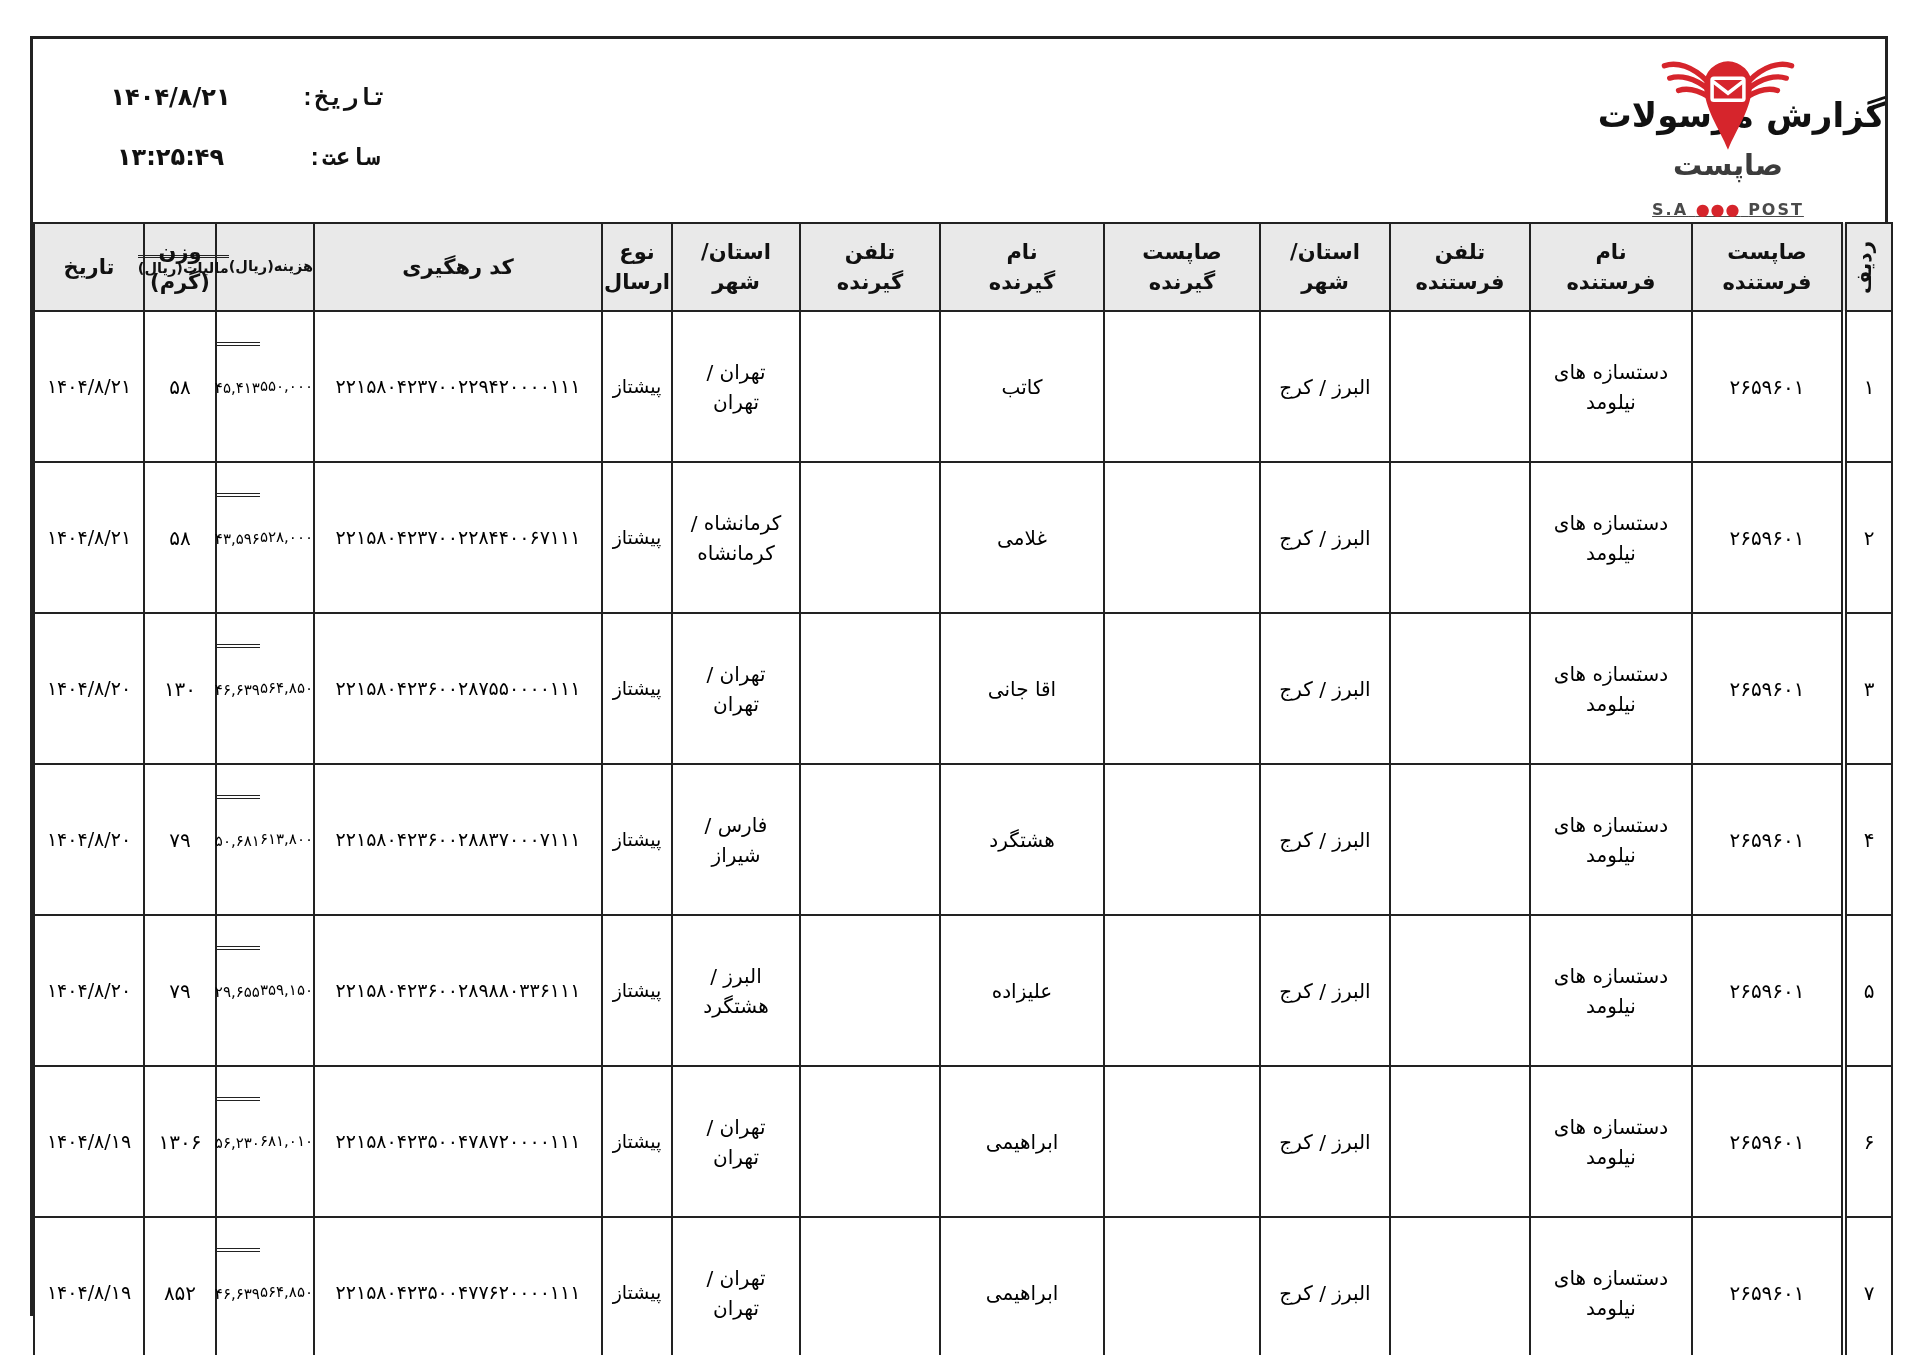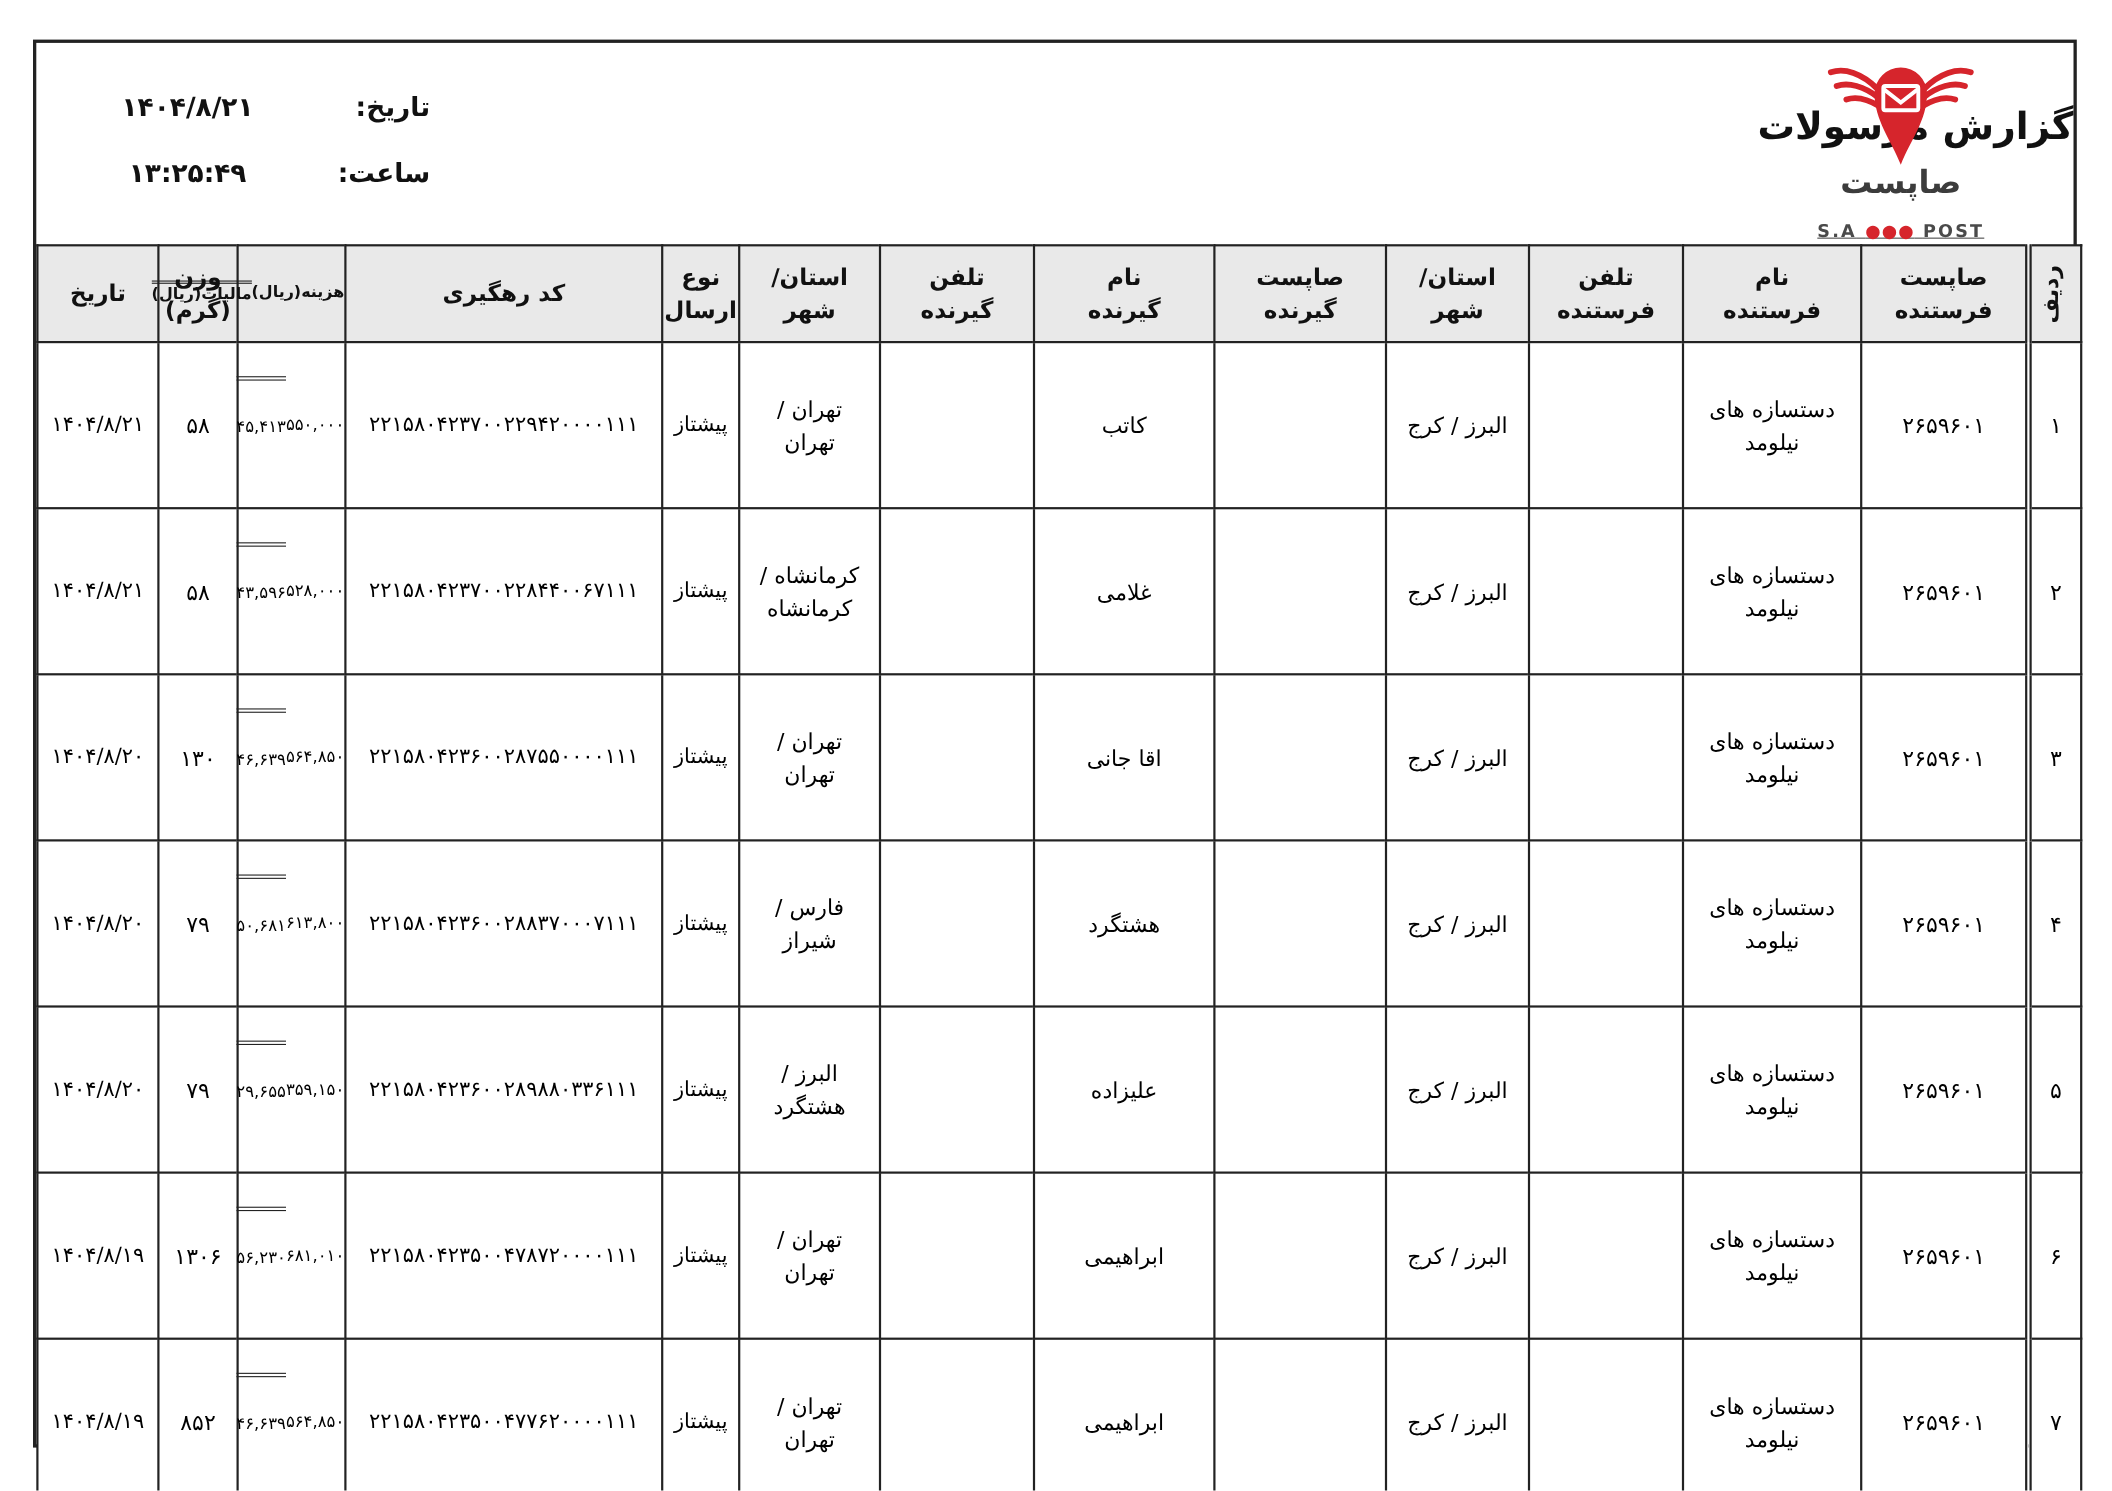--- a/index.html
+++ b/index.html
@@ -12,21 +12,21 @@
     position:absolute; left:30px; top:36px; width:1858px; height:1280px;
     border:3px solid #222; background:#fff;
   }
   
   .doc-header { position:relative; height:183px; }
   .meta {
     position:absolute; top:28px; left:50px; direction:rtl;
     font-weight:bold; font-size:24px; color:#111;
   }
   .meta-row { display:grid; grid-template-columns:95px 175px; column-gap:38px; height:60px; align-items:center; }
-  .meta-label { text-align:right; }
+  .meta-label { text-align:center;font-family:Liberation Mono, monospace; }
   .meta-value { text-align:center; }
   .title {
     position:absolute; top:56px; left:0; right:0; text-align:right;
     font-size:34px; font-weight:bold; direction:rtl; color:#111;
   }
   .logo { position:absolute; top:10px; right:72px; width:170px; text-align:center; }
   .logo svg { width:150px; height:106px; display:block; margin:0 auto; }
   .brand { font-size:29px; font-weight:bold; color:#3c3c3c; line-height:1; margin-top:-4px; direction:rtl; }
   .brand-sub { font-size:16px; font-weight:bold; color:#4a4a4a; letter-spacing:2px; margin-top:20px;text-decoration:underline; }
   .brand-sub .dots { color:#d6252c; letter-spacing:1px; }

